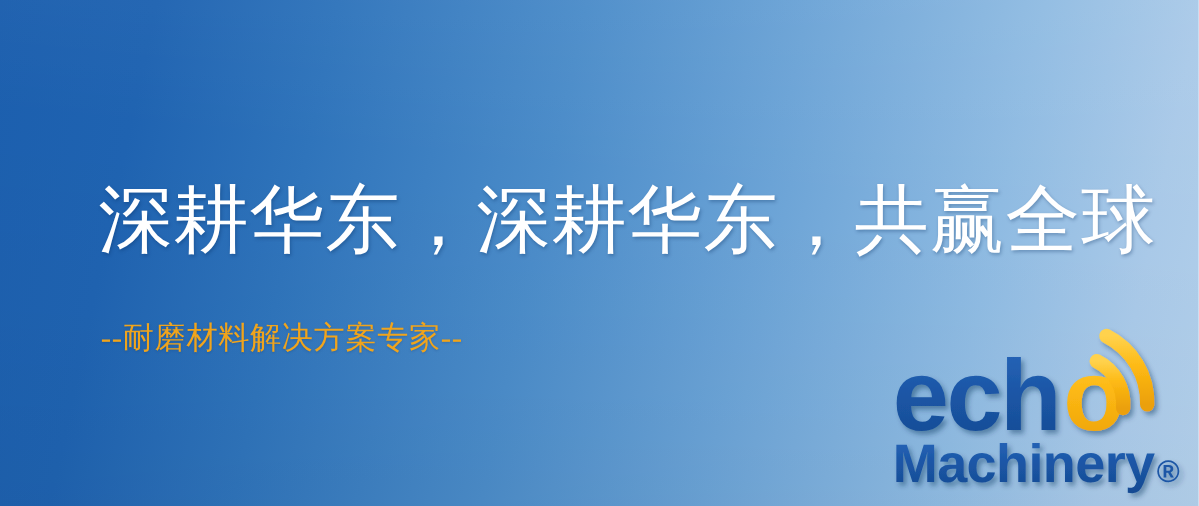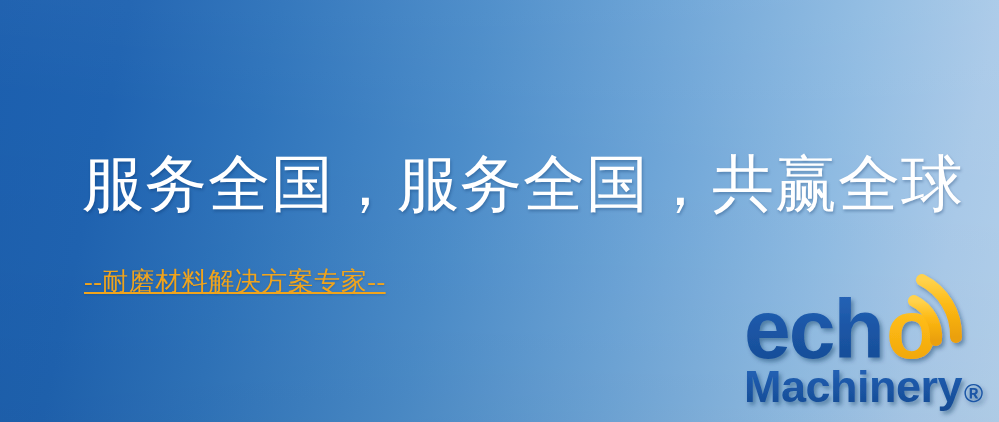--- a/index.html
+++ b/index.html
@@ -56,21 +56,20 @@
     position: absolute;
     left: 84px;
     top: 266px;
     font-family: "Liberation Serif", "DejaVu Serif", serif;
     font-size: 26px;
     line-height: 1.2;
     letter-spacing: 0.5px;
     color: #f0a41c;
     white-space: nowrap;
     text-shadow: 0px 1px 2px rgba(0,40,90,0.22);
-    text-decoration: underline;
   }
 
   
   #logo {
     position: absolute;
     left: 742px;
     top: 284px;
     width: 256px;
     height: 126px;
   }
@@ -85,21 +84,21 @@
     font-weight: bold;
   }
 </style>
 </head>
 <body>
 
 <div id="banner">
 
   <div id="banner-sheen"></div>
 
-  <div id="headline">服务全国，服务全国，共赢全球</div>
+  <div id="headline">深耕华东，深耕华东，共赢全球</div>
 
   <div id="subtitle">--耐磨材料解决方案专家--</div>
 
   <div id="logo">
     <svg viewBox="0 0 256 126" xmlns="http://www.w3.org/2000/svg" aria-hidden="true">
       <defs>
         <linearGradient id="gradBlue" x1="0" y1="0" x2="0" y2="1">
           <stop offset="0%" stop-color="#2a68bc"></stop>
           <stop offset="48%" stop-color="#1b56a6"></stop>
           <stop offset="100%" stop-color="#164a92"></stop>

